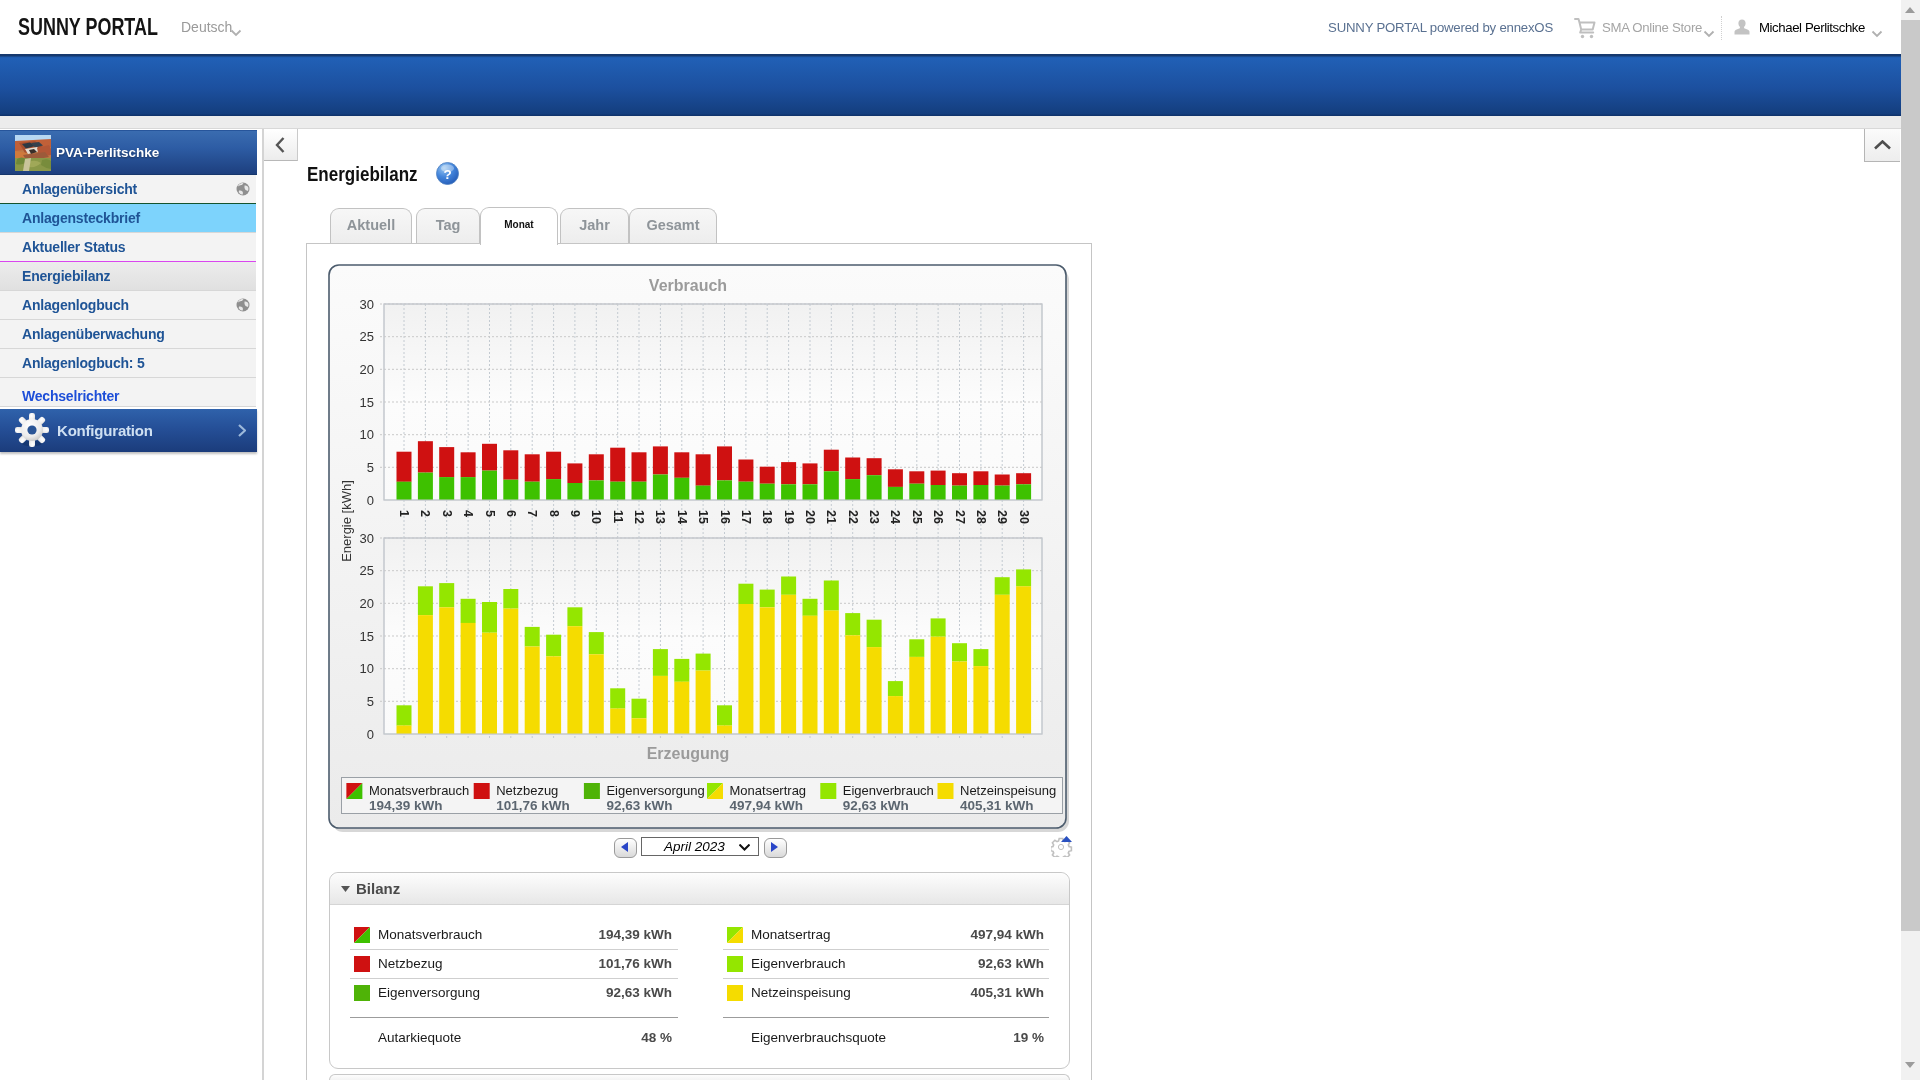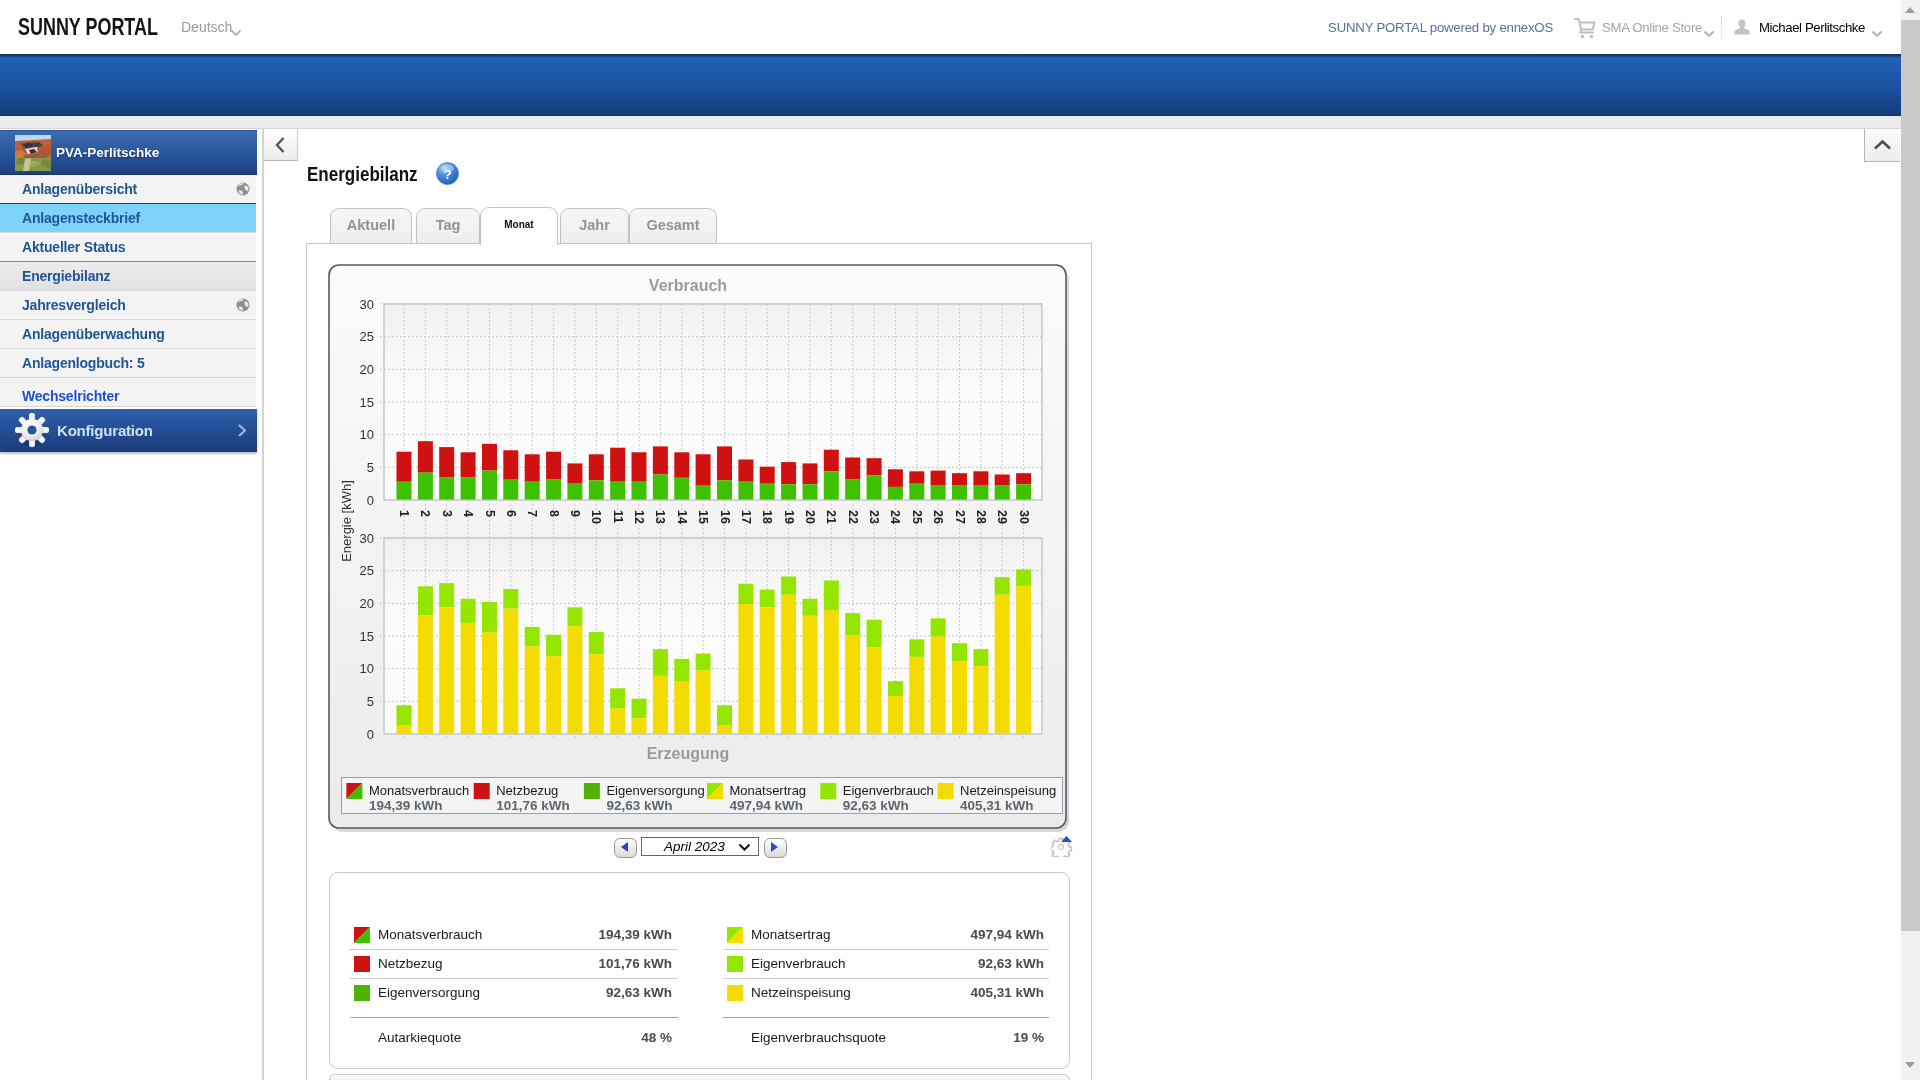--- a/index.html
+++ b/index.html
@@ -86,21 +86,21 @@
 <div style="position:absolute;left:0;top:204px;width:256px;height:28px;background:#7dd3fc;border-bottom:1px solid #d7d7d7;">
     <span style="position:absolute;left:22px;top:0;line-height:28px;font-size:14px;font-weight:bold;color:#1f5496;letter-spacing:-0.2px;">Anlagensteckbrief</span>
   </div>
 <div style="position:absolute;left:0;top:233px;width:256px;height:28px;background:#f3f3f3;border-bottom:7px solid #d946ef;">
     <span style="position:absolute;left:22px;top:0;line-height:28px;font-size:14px;font-weight:bold;color:#1f5496;letter-spacing:-0.2px;">Aktueller Status</span>
   </div>
 <div style="position:absolute;left:0;top:262px;width:256px;height:28px;background:linear-gradient(#ececec,#e0e0e0);border-bottom:1px solid #d7d7d7;">
     <span style="position:absolute;left:22px;top:0;line-height:28px;font-size:14px;font-weight:bold;color:#1f5496;letter-spacing:-0.2px;">Energiebilanz</span>
   </div>
 <div style="position:absolute;left:0;top:291px;width:256px;height:28px;background:#f3f3f3;border-bottom:1px solid #d7d7d7;">
-    <span style="position:absolute;left:22px;top:0;line-height:28px;font-size:14px;font-weight:bold;color:#1f5496;letter-spacing:-0.2px;">Jahresvergleich</span>
+    <span style="position:absolute;left:22px;top:0;line-height:28px;font-size:14px;font-weight:bold;color:#1f5496;letter-spacing:-0.2px;">Anlagenlogbuch</span>
     <span style="position:absolute;right:6px;top:7px;"><svg width="14" height="14" viewBox="0 0 14 14">
         <circle cx="7" cy="7" r="6.5" fill="#8f8f8f"></circle>
         <path d="M2 4.5 Q4 2.5 6 3 L7.5 1 Q5 0.8 3.2 2.2 Q2.3 3.2 2 4.5Z" fill="#e8e8e8"></path>
         <path d="M8.5 3.5 Q11 3 12.2 5 Q12.8 7 12 9 L9.5 8 Q8 6 8.5 3.5Z" fill="#e8e8e8"></path>
         <path d="M3 8.5 Q5 8 6.5 9.5 Q7.5 11 6.5 12.8 Q4 12.3 2.7 10.2Z" fill="#e8e8e8"></path>
       </svg></span>
   </div>
 <div style="position:absolute;left:0;top:320px;width:256px;height:28px;background:#f3f3f3;border-bottom:1px solid #d7d7d7;">
     <span style="position:absolute;left:22px;top:0;line-height:28px;font-size:14px;font-weight:bold;color:#1f5496;letter-spacing:-0.2px;">Anlagenüberwachung</span>
   </div>
@@ -430,20 +430,26 @@
       <path d="M0 0 L0 10 L7 5 Z" fill="#2a46c8"></path>
     </svg>
   </div>
 <svg width="22" height="22" viewBox="0 0 22 22" style="position:absolute;left:1051px;top:835px;">
 <path fill="none" stroke="#c0c0c0" stroke-width="1.6" d="M8.2 3.5 h3.6 l0.6 2.4 a6.5 6.5 0 0 1 1.6 0.7 l2.1-1.3 2.5 2.5 -1.3 2.1 a6.5 6.5 0 0 1 0.7 1.6 l2.4 0.6 v3.6 l-2.4 0.6 a6.5 6.5 0 0 1-0.7 1.6 l1.3 2.1 -2.5 2.5 -2.1-1.3 a6.5 6.5 0 0 1-1.6 0.7 l-0.6 2.4 h-3.6 l-0.6-2.4 a6.5 6.5 0 0 1-1.6-0.7 l-2.1 1.3 -2.5-2.5 1.3-2.1 a6.5 6.5 0 0 1-0.7-1.6 l-2.4-0.6 v-3.6 l2.4-0.6 a6.5 6.5 0 0 1 0.7-1.6 l-1.3-2.1 2.5-2.5 2.1 1.3 a6.5 6.5 0 0 1 1.6-0.7 Z"></path>
 <circle cx="10" cy="12" r="2.6" fill="#ffffff" stroke="#c0c0c0"></circle>
 <path d="M15.5 1 L21 7 H10 Z" fill="#2a51c0"></path>
 </svg>
 
 <div class="abs" style="left:329px;top:872px;width:741px;height:197px;border:1px solid #c8c8c8;border-radius:9px;box-sizing:border-box;background:#fff;">
+<div style="position:absolute;left:0;top:0;width:100%;height:32px;background:linear-gradient(#fdfdfd,#e7e7e7);border-bottom:1px solid #d5d5d5;border-radius:9px 9px 0 0;box-sizing:border-box;">
+<svg width="9" height="6" viewBox="0 0 9 6" style="position:absolute;left:11px;top:13px;">
+        <path d="M0 0 H9 L4.5 6 Z" fill="#555"></path>
+      </svg>
+<span style="position:absolute;left:26px;top:0;line-height:31px;font-size:15px;font-weight:bold;color:#4a4a4a;">Bilanz</span>
+</div>
 <div style="position:absolute;left:24px;top:54px;width:16px;height:16px;"><svg width="16" height="16" viewBox="0 0 16 16">
         <path d="M0 0 H16 L0 16 Z" fill="#cf1111"></path>
         <path d="M16 0 V16 H0 Z" fill="#3ec100"></path>
       </svg></div>
     <span style="position:absolute;left:48px;top:48px;height:28px;line-height:28px;font-size:13.5px;color:#1a1a1a;">Monatsverbrauch</span>
     <span style="position:absolute;right:397px;top:48px;height:28px;line-height:28px;font-size:13.5px;font-weight:bold;color:#4a4a4a;">194,39 kWh</span>
 <div style="position:absolute;left:24px;top:83px;width:16px;height:16px;"><svg width="16" height="16" viewBox="0 0 16 16">
         <rect width="16" height="16" fill="#cf1111"></rect>
       </svg></div>
     <span style="position:absolute;left:48px;top:77px;height:28px;line-height:28px;font-size:13.5px;color:#1a1a1a;">Netzbezug</span>

